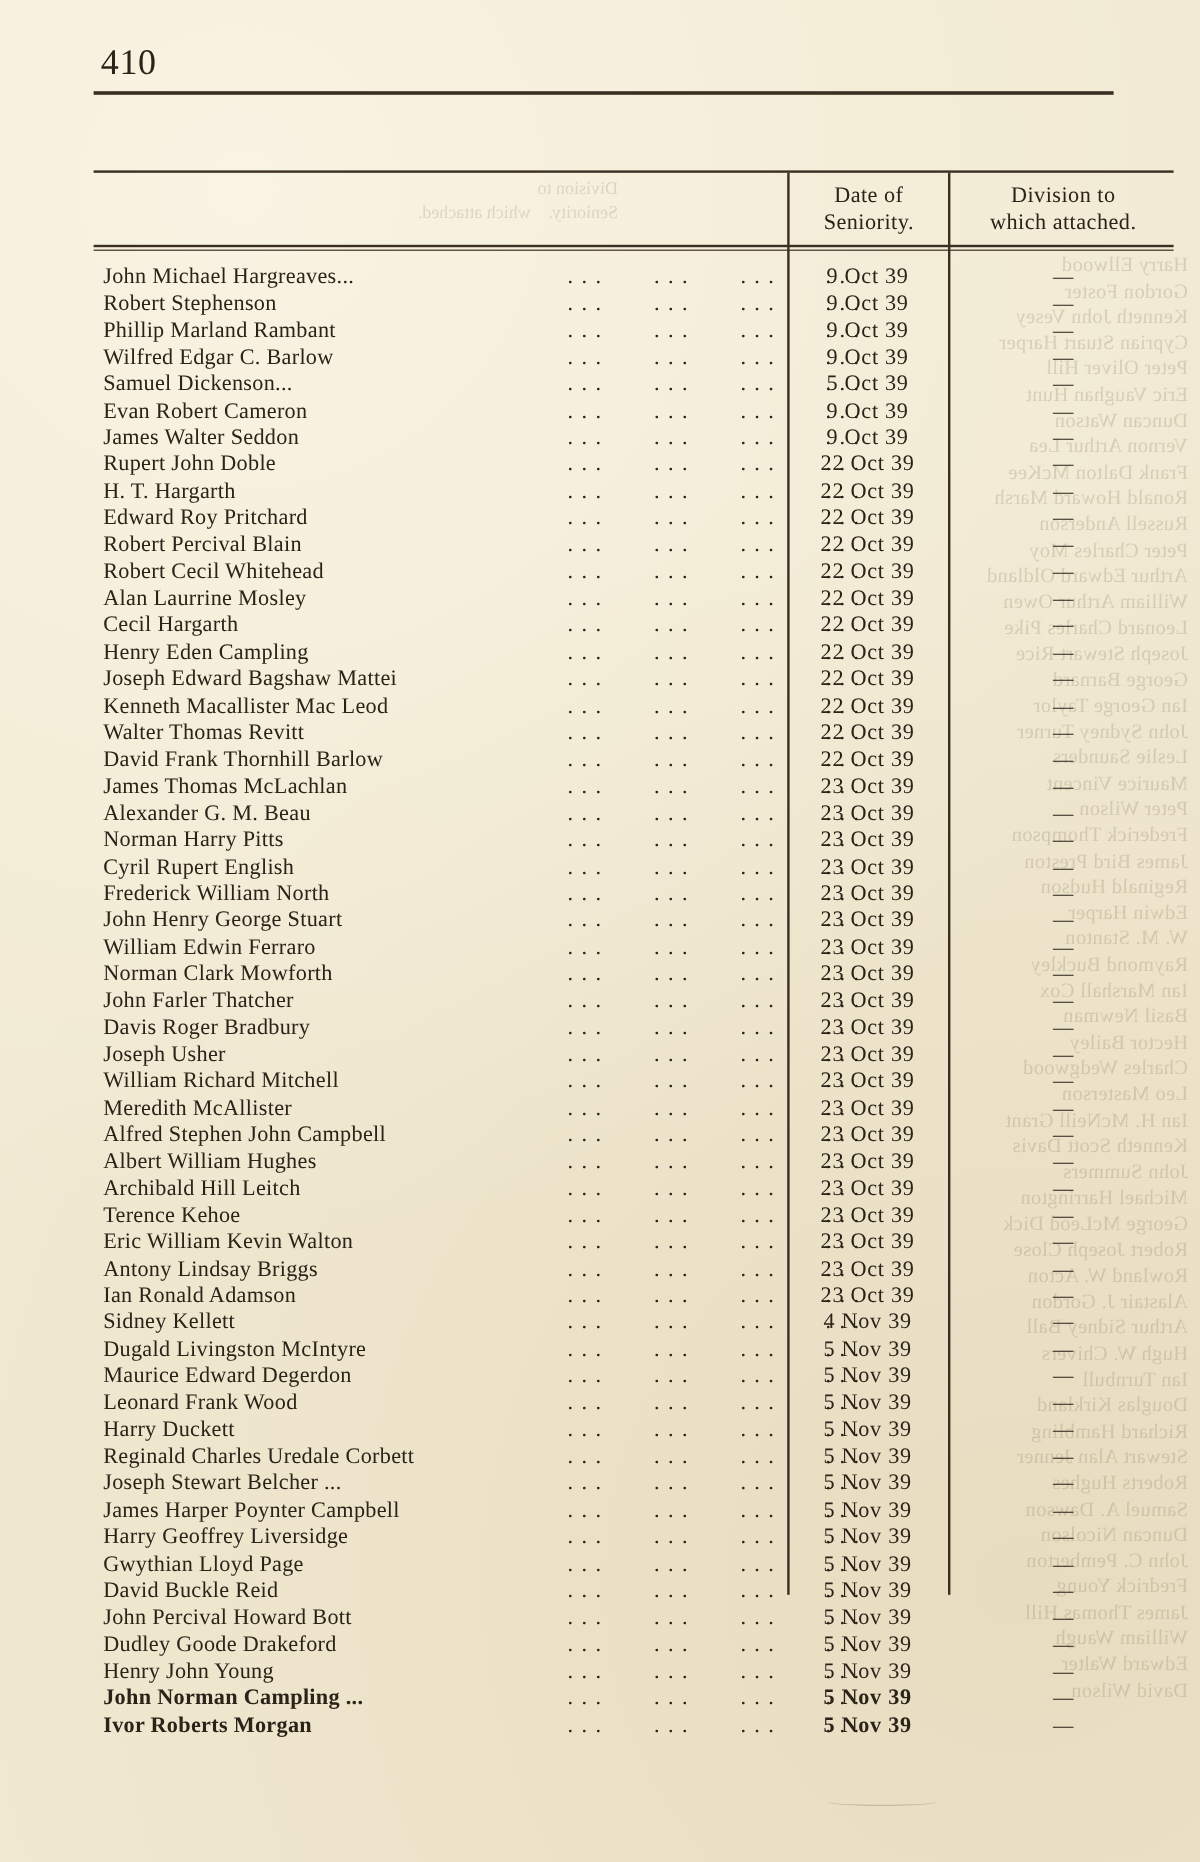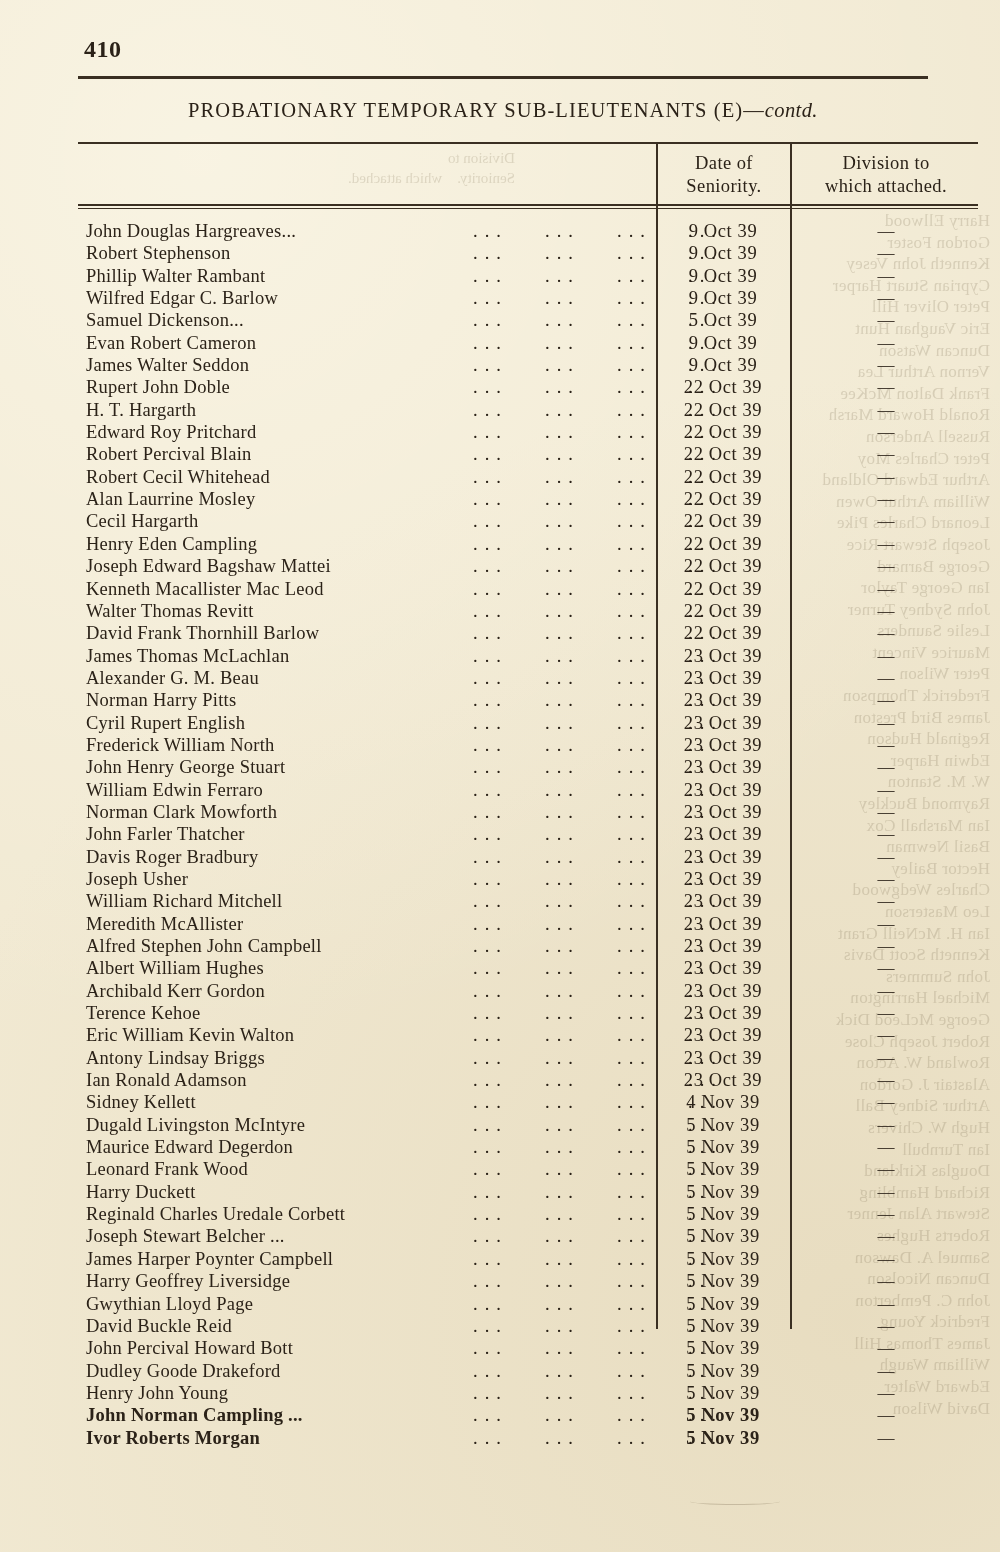--- a/index.html
+++ b/index.html
@@ -55,22 +55,22 @@
     position: absolute;
     top: 30px;
     left: 78px;
     right: 72px;
     height: 46px;
   }
   .folio {
     position: absolute;
     left: 6px;
     top: 6px;
-    font-size: 24px;
-    font-weight: bold;
+    font-size: 30px;
+    font-weight: normal;
     letter-spacing: 0.5px;
   }
   .running-head {
     position: absolute;
     left: 0;
     right: 0;
     top: 4px;
     text-align: center;
     font-size: 27px;
     letter-spacing: 2.2px;
@@ -257,59 +257,58 @@
 
   <div class="bleed2">Division to
 Seniority.    which attached.</div>
 
   <header class="top">
     <div class="folio">410</div>
   </header>
 
   <div class="rule-top"></div>
 
-  <div class="subtitle"><span>PROBATIONARY  TEMPORARY  SUB-LIEUTENANTS  (E)—</span><span class="contd">contd.</span></div>
 
   <div class="tbl">
     <div class="hrule r1"></div>
     <div class="hrule r2"></div>
     <div class="hrule r3"></div>
     <div class="colrule c1"></div>
     <div class="colrule c2"></div>
 
     <div class="head-cell head-date">
       <div>Date of</div>
       <div>Seniority.</div>
     </div>
     <div class="head-cell head-div">
       <div>Division to</div>
       <div>which attached.</div>
     </div>
 
     <div class="rows" id="rows">
         <div class="row">
-          <span class="nm">John Douglas Hargreaves...</span>
+          <span class="nm">John Michael Hargreaves...</span>
           <span class="dots" style="left: 395px; width: 28px;">...</span>
           <span class="dots" style="left: 467px; width: 28px;">...</span>
           <span class="dots" style="left: 539px; width: 28px;">...</span>
           <span class="dots" style="left: 610px; width: 28px;">...</span>
           <span class="dt">9 Oct  39</span>
           <span class="dv">—</span>
         </div>
         <div class="row">
           <span class="nm">Robert Stephenson</span>
           <span class="dots" style="left: 395px; width: 28px;">...</span>
           <span class="dots" style="left: 467px; width: 28px;">...</span>
           <span class="dots" style="left: 539px; width: 28px;">...</span>
           <span class="dots" style="left: 610px; width: 28px;">...</span>
           <span class="dt">9 Oct  39</span>
           <span class="dv">—</span>
         </div>
         <div class="row">
-          <span class="nm">Phillip Walter Rambant</span>
+          <span class="nm">Phillip Marland Rambant</span>
           <span class="dots" style="left: 395px; width: 28px;">...</span>
           <span class="dots" style="left: 467px; width: 28px;">...</span>
           <span class="dots" style="left: 539px; width: 28px;">...</span>
           <span class="dots" style="left: 610px; width: 28px;">...</span>
           <span class="dt">9 Oct  39</span>
           <span class="dv">—</span>
         </div>
         <div class="row">
           <span class="nm">Wilfred Edgar C. Barlow</span>
           <span class="dots" style="left: 395px; width: 28px;">...</span>
@@ -583,21 +582,21 @@
         <div class="row">
           <span class="nm">Albert William Hughes</span>
           <span class="dots" style="left: 395px; width: 28px;">...</span>
           <span class="dots" style="left: 467px; width: 28px;">...</span>
           <span class="dots" style="left: 539px; width: 28px;">...</span>
           <span class="dots" style="left: 610px; width: 28px;">...</span>
           <span class="dt">23 Oct  39</span>
           <span class="dv">—</span>
         </div>
         <div class="row">
-          <span class="nm">Archibald Kerr Gordon</span>
+          <span class="nm">Archibald Hill Leitch</span>
           <span class="dots" style="left: 395px; width: 28px;">...</span>
           <span class="dots" style="left: 467px; width: 28px;">...</span>
           <span class="dots" style="left: 539px; width: 28px;">...</span>
           <span class="dots" style="left: 610px; width: 28px;">...</span>
           <span class="dt">23 Oct  39</span>
           <span class="dv">—</span>
         </div>
         <div class="row">
           <span class="nm">Terence Kehoe</span>
           <span class="dots" style="left: 395px; width: 28px;">...</span>

